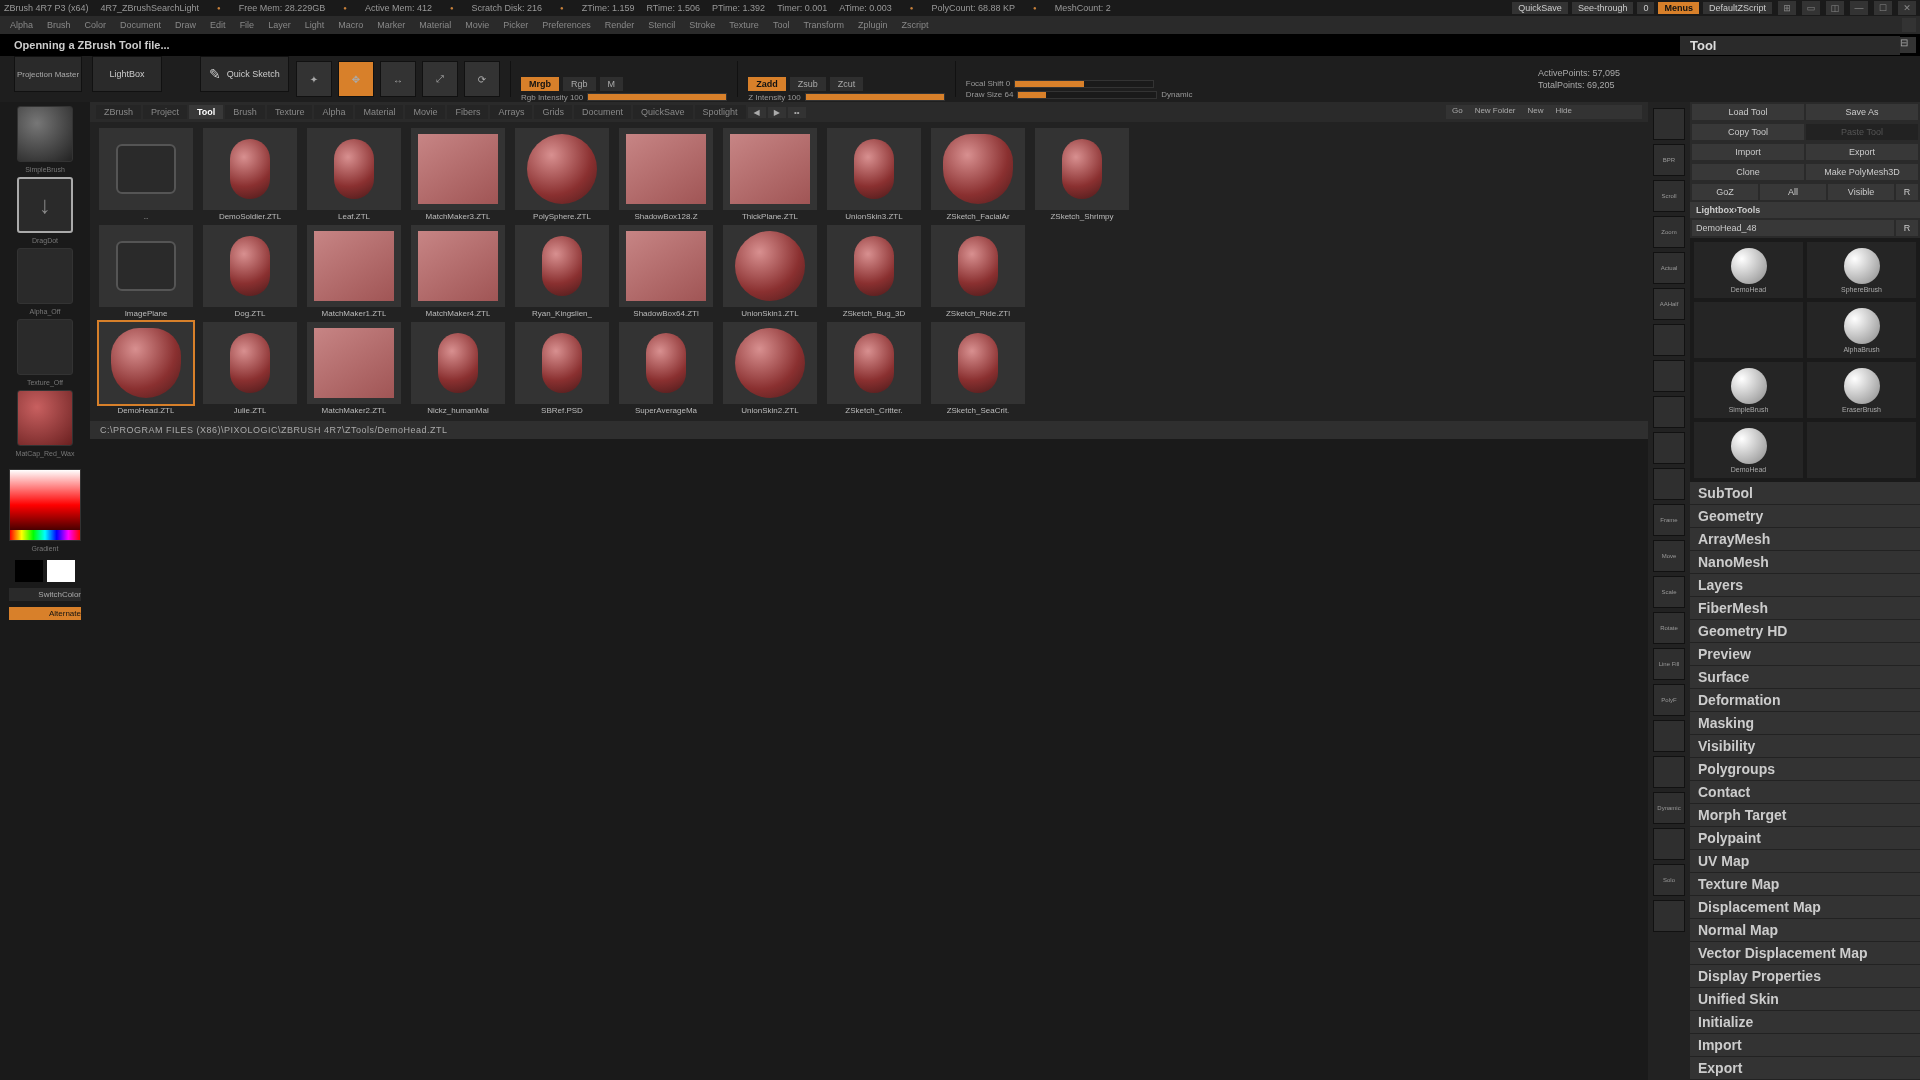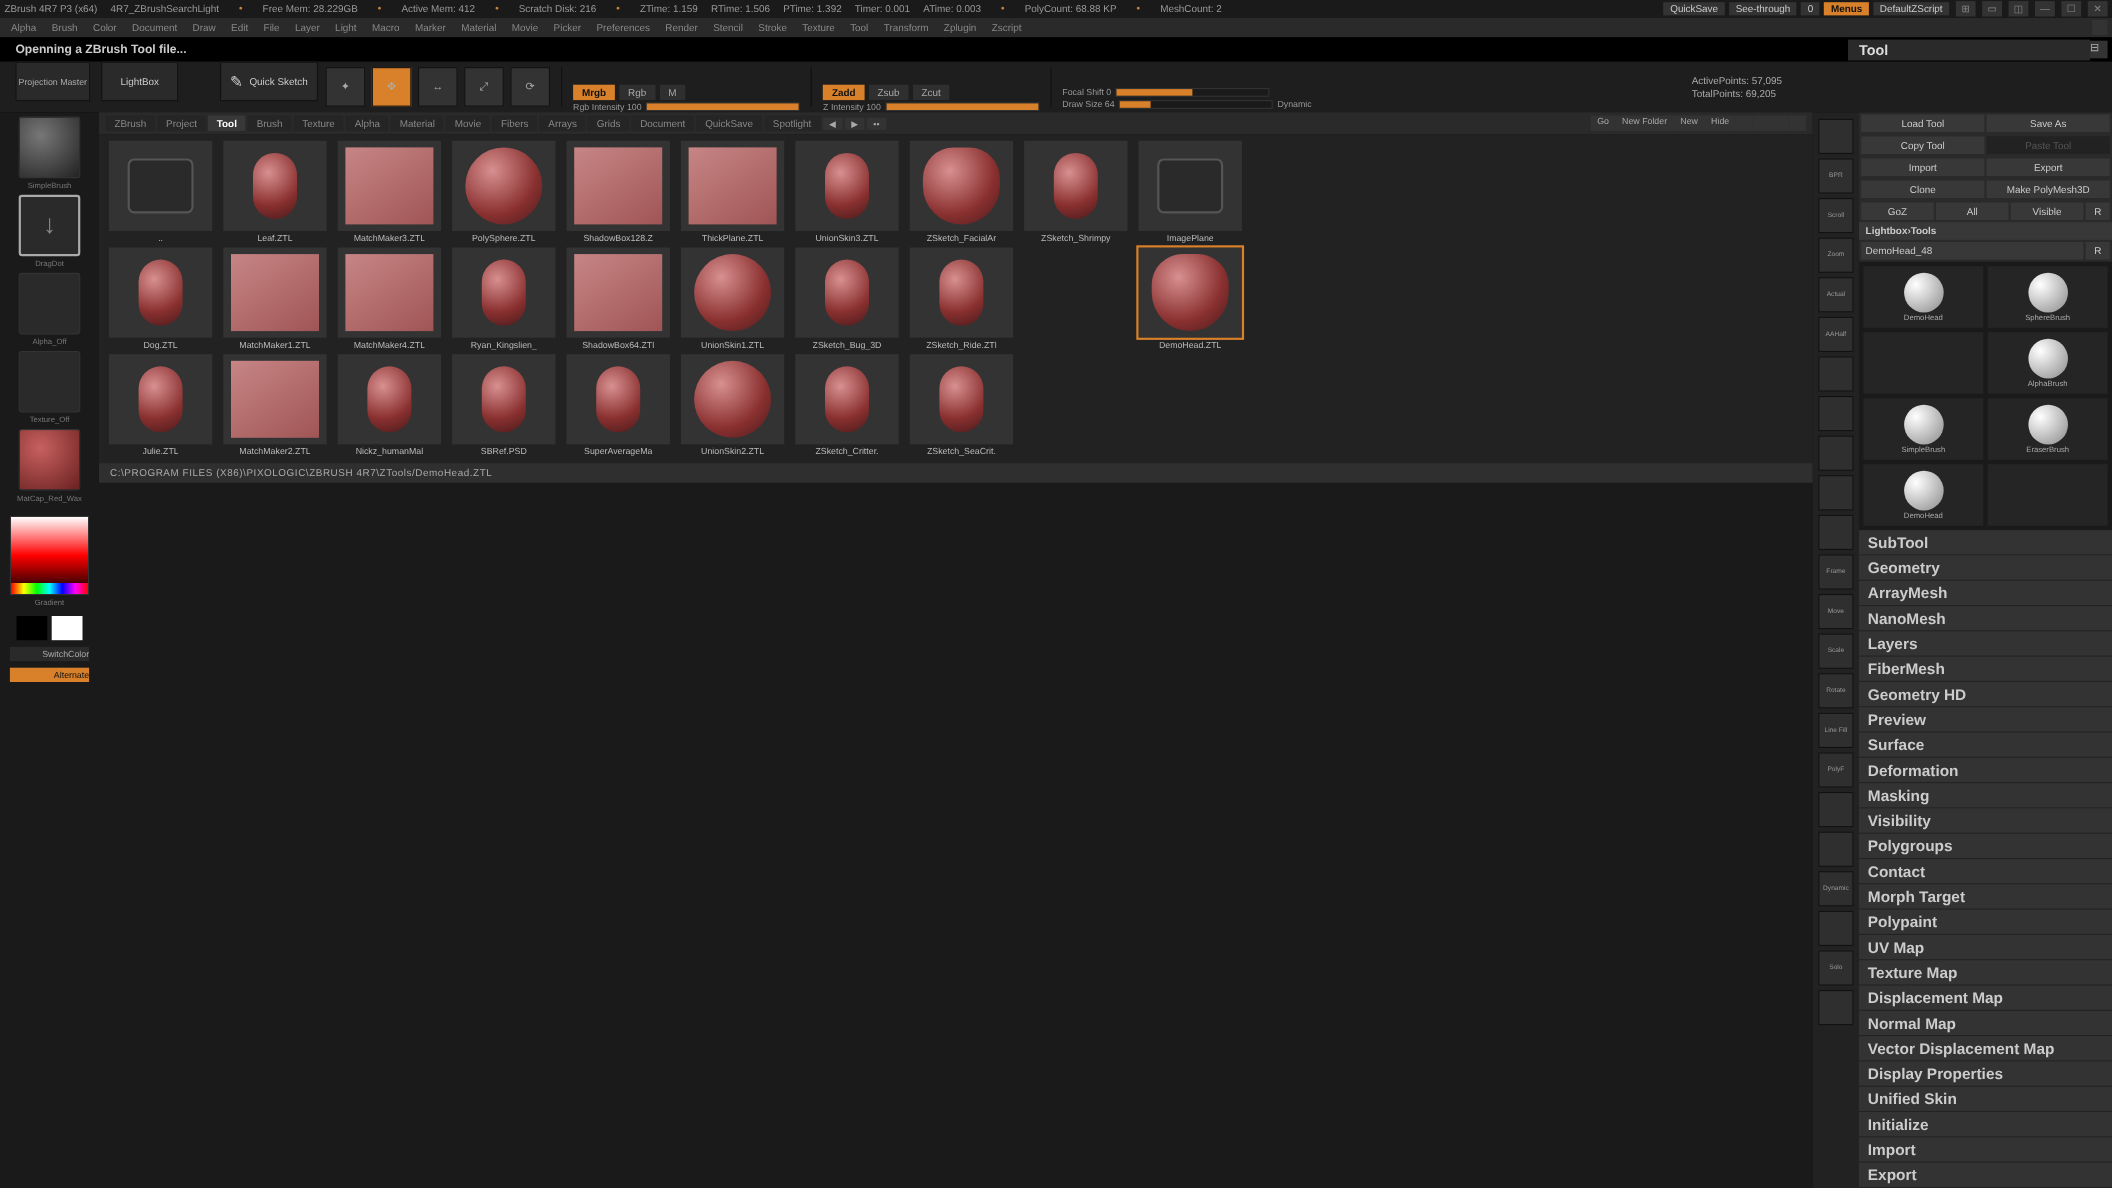--- a/index.html
+++ b/index.html
@@ -296,20 +296,26 @@
         <div class="thumb">
           <div class="img">
             <div class="folder"></div>
           </div>
           <div class="cap">..</div>
         </div>
         <div class="thumb">
           <div class="img">
             <div class="sphere" style="width:40px;height:60px;border-radius:20px"></div>
           </div>
+          <div class="cap">DemoSoldier.ZTL</div>
+        </div>
+        <div class="thumb">
+          <div class="img">
+            <div class="sphere" style="width:40px;height:60px;border-radius:20px"></div>
+          </div>
           <div class="cap">Leaf.ZTL</div>
         </div>
         <div class="thumb">
           <div class="img">
             <div class="plane"></div>
           </div>
           <div class="cap">MatchMaker3.ZTL</div>
         </div>
         <div class="thumb">
           <div class="img">

